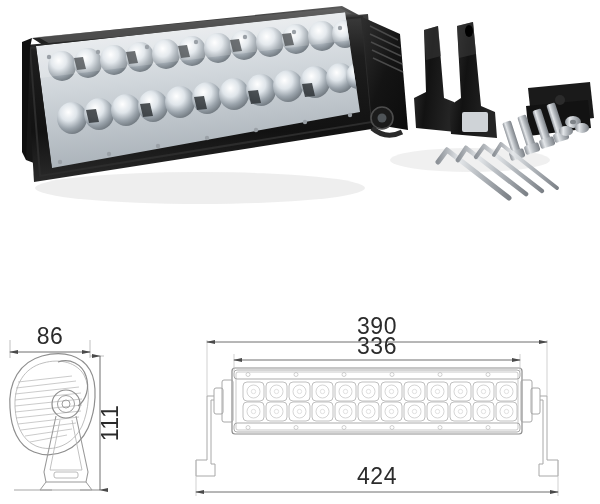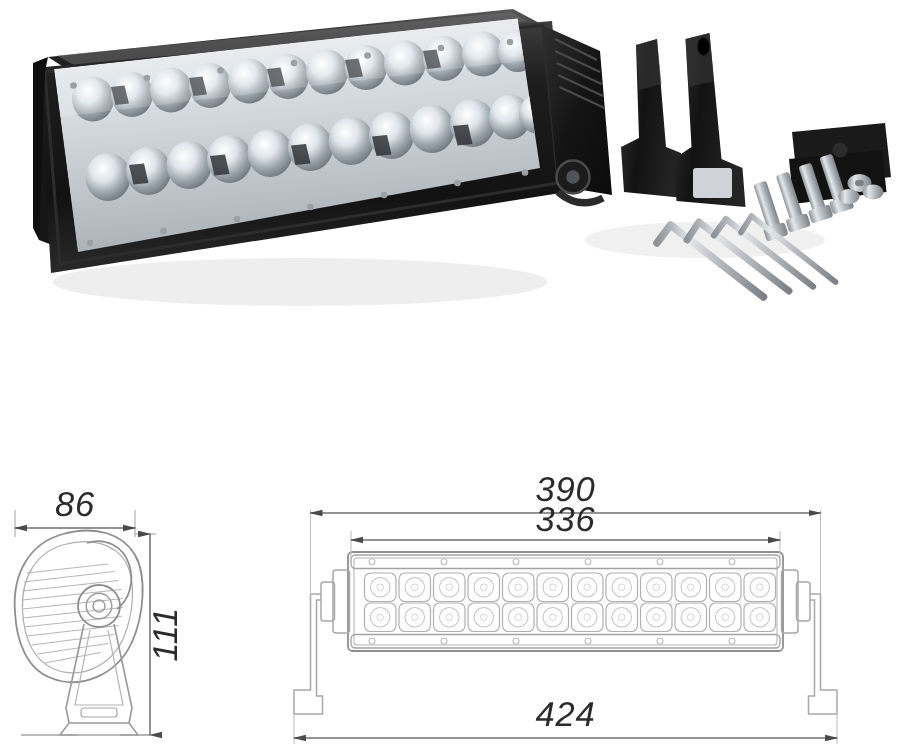--- a/index.html
+++ b/index.html
@@ -13,21 +13,20 @@
     height: 504px;
     overflow: hidden;
     font-family: "Liberation Sans", sans-serif;
     position: relative;
   }
   #page {
     position: relative;
     width: 600px;
     height: 504px;
     background: #ffffff;
-    font-style: italic;
   }
   
   #photo-panel {
     position: absolute;
     left: 0; top: 0;
     width: 600px; height: 300px;
     background: #ffffff;
   }
   #photo-svg, #draw-svg { display: block; }
   #drawing-panel {

